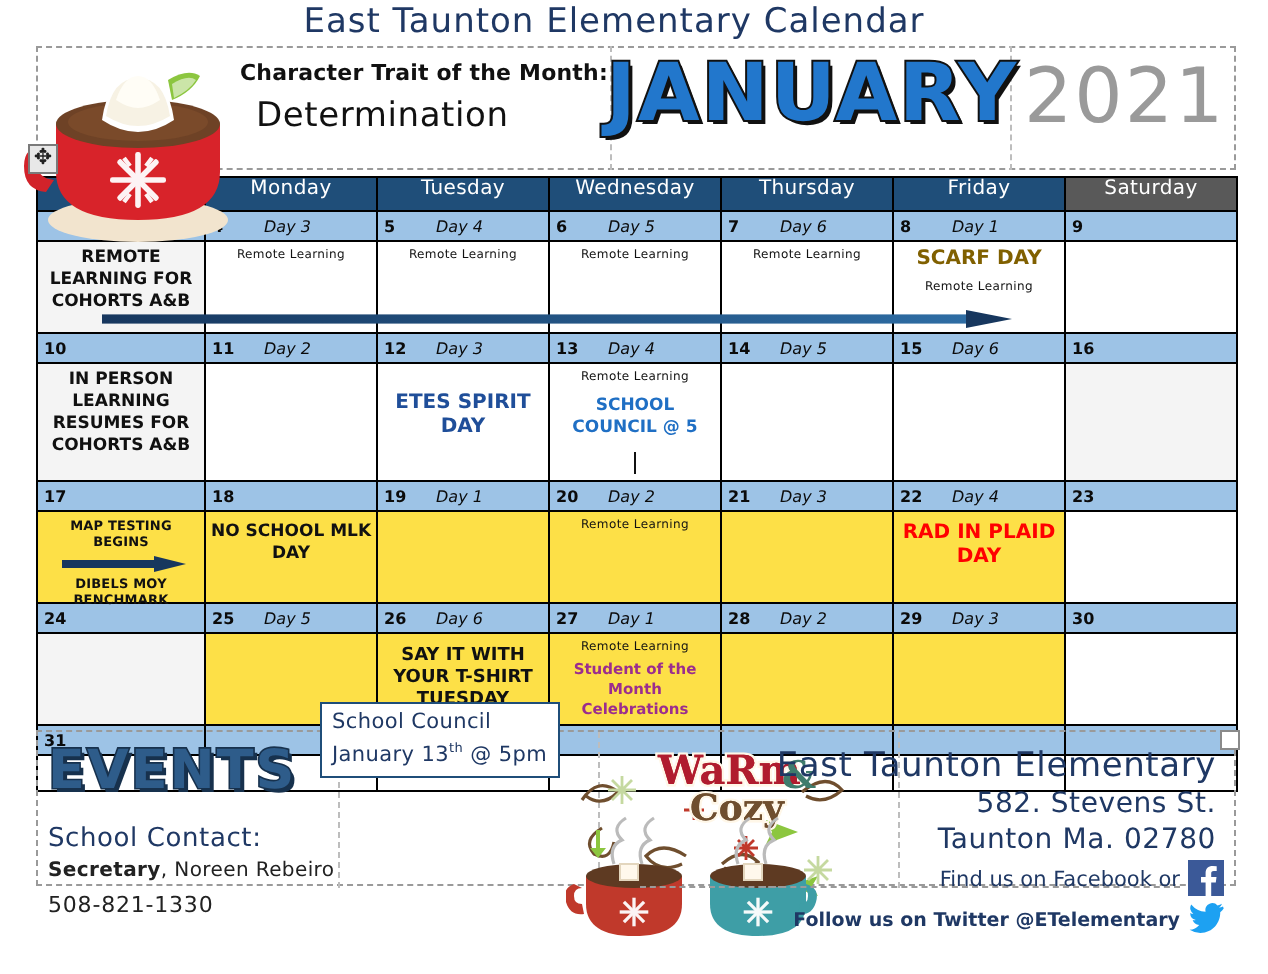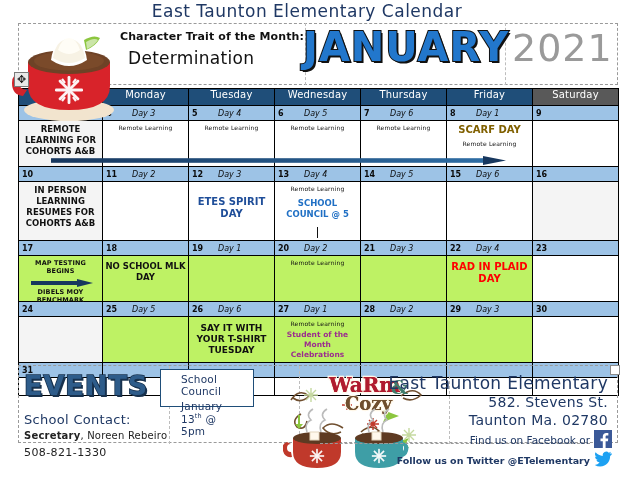--- a/index.html
+++ b/index.html
@@ -96,21 +96,21 @@
   td.numrow{
     height:14px;background:#9DC3E6;
     font-family:"DejaVu Sans", sans-serif;
     font-size:8px;font-weight:bold;color:#0b0b0b;
   }
   .numwrap{display:flex;align-items:center;height:14px;padding-left:3px;}
   .daynum{width:26px;text-align:left;}
   .daylabel{flex:1;text-align:left;padding-right:18px;font-weight:normal;font-style:italic;}
 
   td.body{height:46px;background:#ffffff;position:relative;}
-  td.body.yellow{background:#bef264;}
+  td.body.yellow{background:#fde047;}
   td.body.grayish{background:#F4F4F4;}
 
   .cellpad{padding:3px 2px 0 2px;text-align:center;}
 
   .t-remote{
     font-family:"DejaVu Sans", sans-serif;
     font-size:6px;color:#111;letter-spacing:.2px;
   }
   .t-blk-bold{
     font-family:"DejaVu Sans", sans-serif;
@@ -187,23 +187,23 @@
     font-size:10px;color:#222;letter-spacing:.2px;
   }
   .secretary b{font-weight:bold;}
   .phone{
     position:absolute;left:24px;top:446px;
     font-family:"DejaVu Sans", sans-serif;
     font-size:11px;color:#222;letter-spacing:.4px;
   }
 
   .council-box{
-    position:absolute;left:160px;top:369px;width:94px;height:38px;
+    position:absolute;left:160px;top:351px;width:120px;height:38px;
     border:1px solid #1F4E79;box-sizing:border-box;background:#fff;
-    padding:3px 20px;
+    padding:3px 5px;
   }
   .council-title{
     font-family:"DejaVu Sans", sans-serif;
     font-size:10.5px;color:#1F3864;letter-spacing:.2px;
   }
   .council-when{
     font-family:"DejaVu Sans", sans-serif;
     font-size:10.5px;color:#1F3864;margin-top:3px;letter-spacing:.2px;
   }
   .council-when sup{font-size:6.5px;}

